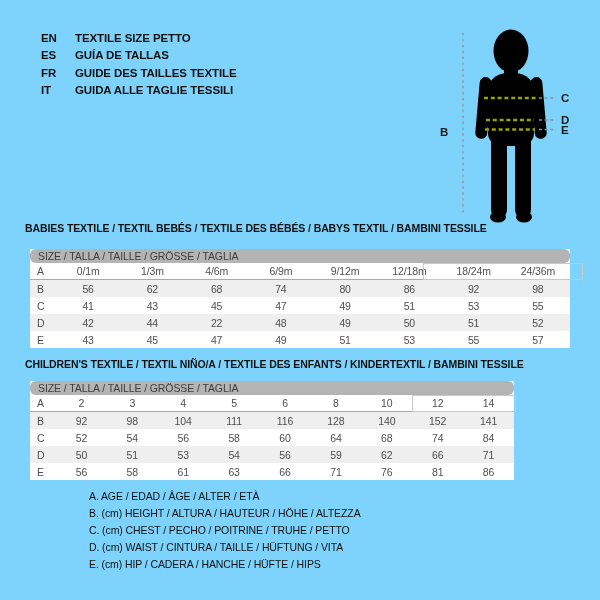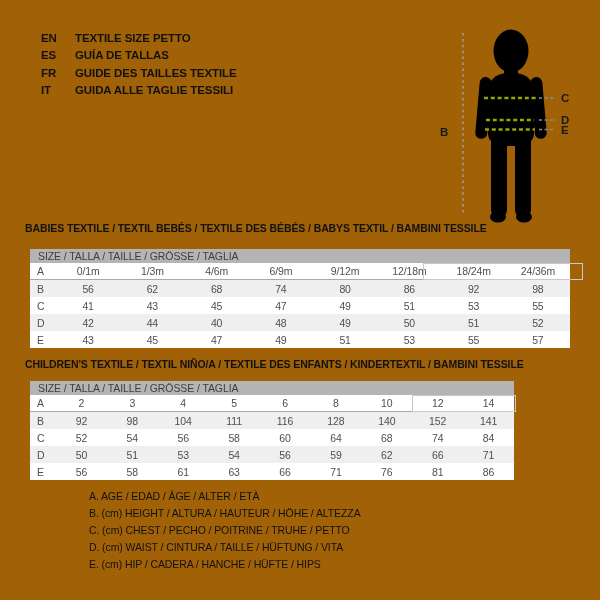--- a/index.html
+++ b/index.html
@@ -1,37 +1,37 @@
 <!DOCTYPE html>
 <html><head>
 <meta charset="utf-8">
 <style>
   * { margin:0; padding:0; box-sizing:border-box; }
   html,body { width:600px; height:600px; }
   body { font-family:"Liberation Sans", sans-serif; background:#ffffff; color:#1a1a1a; position:relative; overflow:hidden; }
-  .page { position:absolute; left:0; top:0; width:600px; height:600px; background:#a16207; }
+  .page { position:absolute; left:0; top:0; width:600px; height:600px; background:#7dd3fc; }
 
   
   .lang-list { position:absolute; left:41px; top:29px; }
   .lang-row { display:flex; height:17.5px; align-items:center; font-size:11.5px; font-weight:bold; letter-spacing:-0.1px; color:#111; }
   .lang-code { width:34px; }
 
   
   .figure-svg { position:absolute; left:428px; top:14px; width:172px; height:212px; }
 
   
   .table-title { position:absolute; left:25px; font-size:10.5px; font-weight:bold; letter-spacing:-0.1px; color:#111; white-space:nowrap; }
   #babies-title { top:222px; }
   #children-title { top:358px; }
 
   
   .size-table { position:absolute; background:#fff; }
   .size-table.babies { left:30px; top:249px; width:540px; }
   .size-table.children { left:30px; top:381px; width:484px; }
-  .thead { height:14px; background:#b4b4b4; color:#3e3e3e; font-size:10.5px; display:flex; align-items:center; padding-left:8px; letter-spacing:-0.1px; white-space:nowrap; overflow:hidden; }
+  .thead { height:14px; background:#b4b4b4; color:#3e3e3e; font-size:10.5px; display:flex; align-items:center; padding-left:8px; letter-spacing:-0.1px; white-space:nowrap; overflow:hidden;border-radius:6px; }
   .trow { display:flex; height:17px; align-items:center; font-size:10.5px; color:#4f4f4f; letter-spacing:-0.1px; }
   .trow.stripe { background:#efefef; }
   .trow.first { border-bottom:1px solid #a9a9a9; }
   .tlabel { width:26px; padding-left:7px; flex:none; }
   .tcell { flex:1; text-align:center; }
   .hl-box { position:absolute; border:1px solid #c9c9c9; background:transparent; pointer-events:none; }
   .size-table.babies .hl-box { left:393px; top:14px; width:160px; height:17px; }
   .size-table.children .hl-box { left:382px; top:14px; width:104px; height:17px; }
 
   
@@ -130,21 +130,21 @@
           <div class="tcell">47</div>
           <div class="tcell">49</div>
           <div class="tcell">51</div>
           <div class="tcell">53</div>
           <div class="tcell">55</div>
         </div>
         <div class="trow stripe">
           <div class="tlabel">D</div>
           <div class="tcell">42</div>
           <div class="tcell">44</div>
-          <div class="tcell">40</div>
+          <div class="tcell">22</div>
           <div class="tcell">48</div>
           <div class="tcell">49</div>
           <div class="tcell">50</div>
           <div class="tcell">51</div>
           <div class="tcell">52</div>
         </div>
         <div class="trow">
           <div class="tlabel">E</div>
           <div class="tcell">43</div>
           <div class="tcell">45</div>

